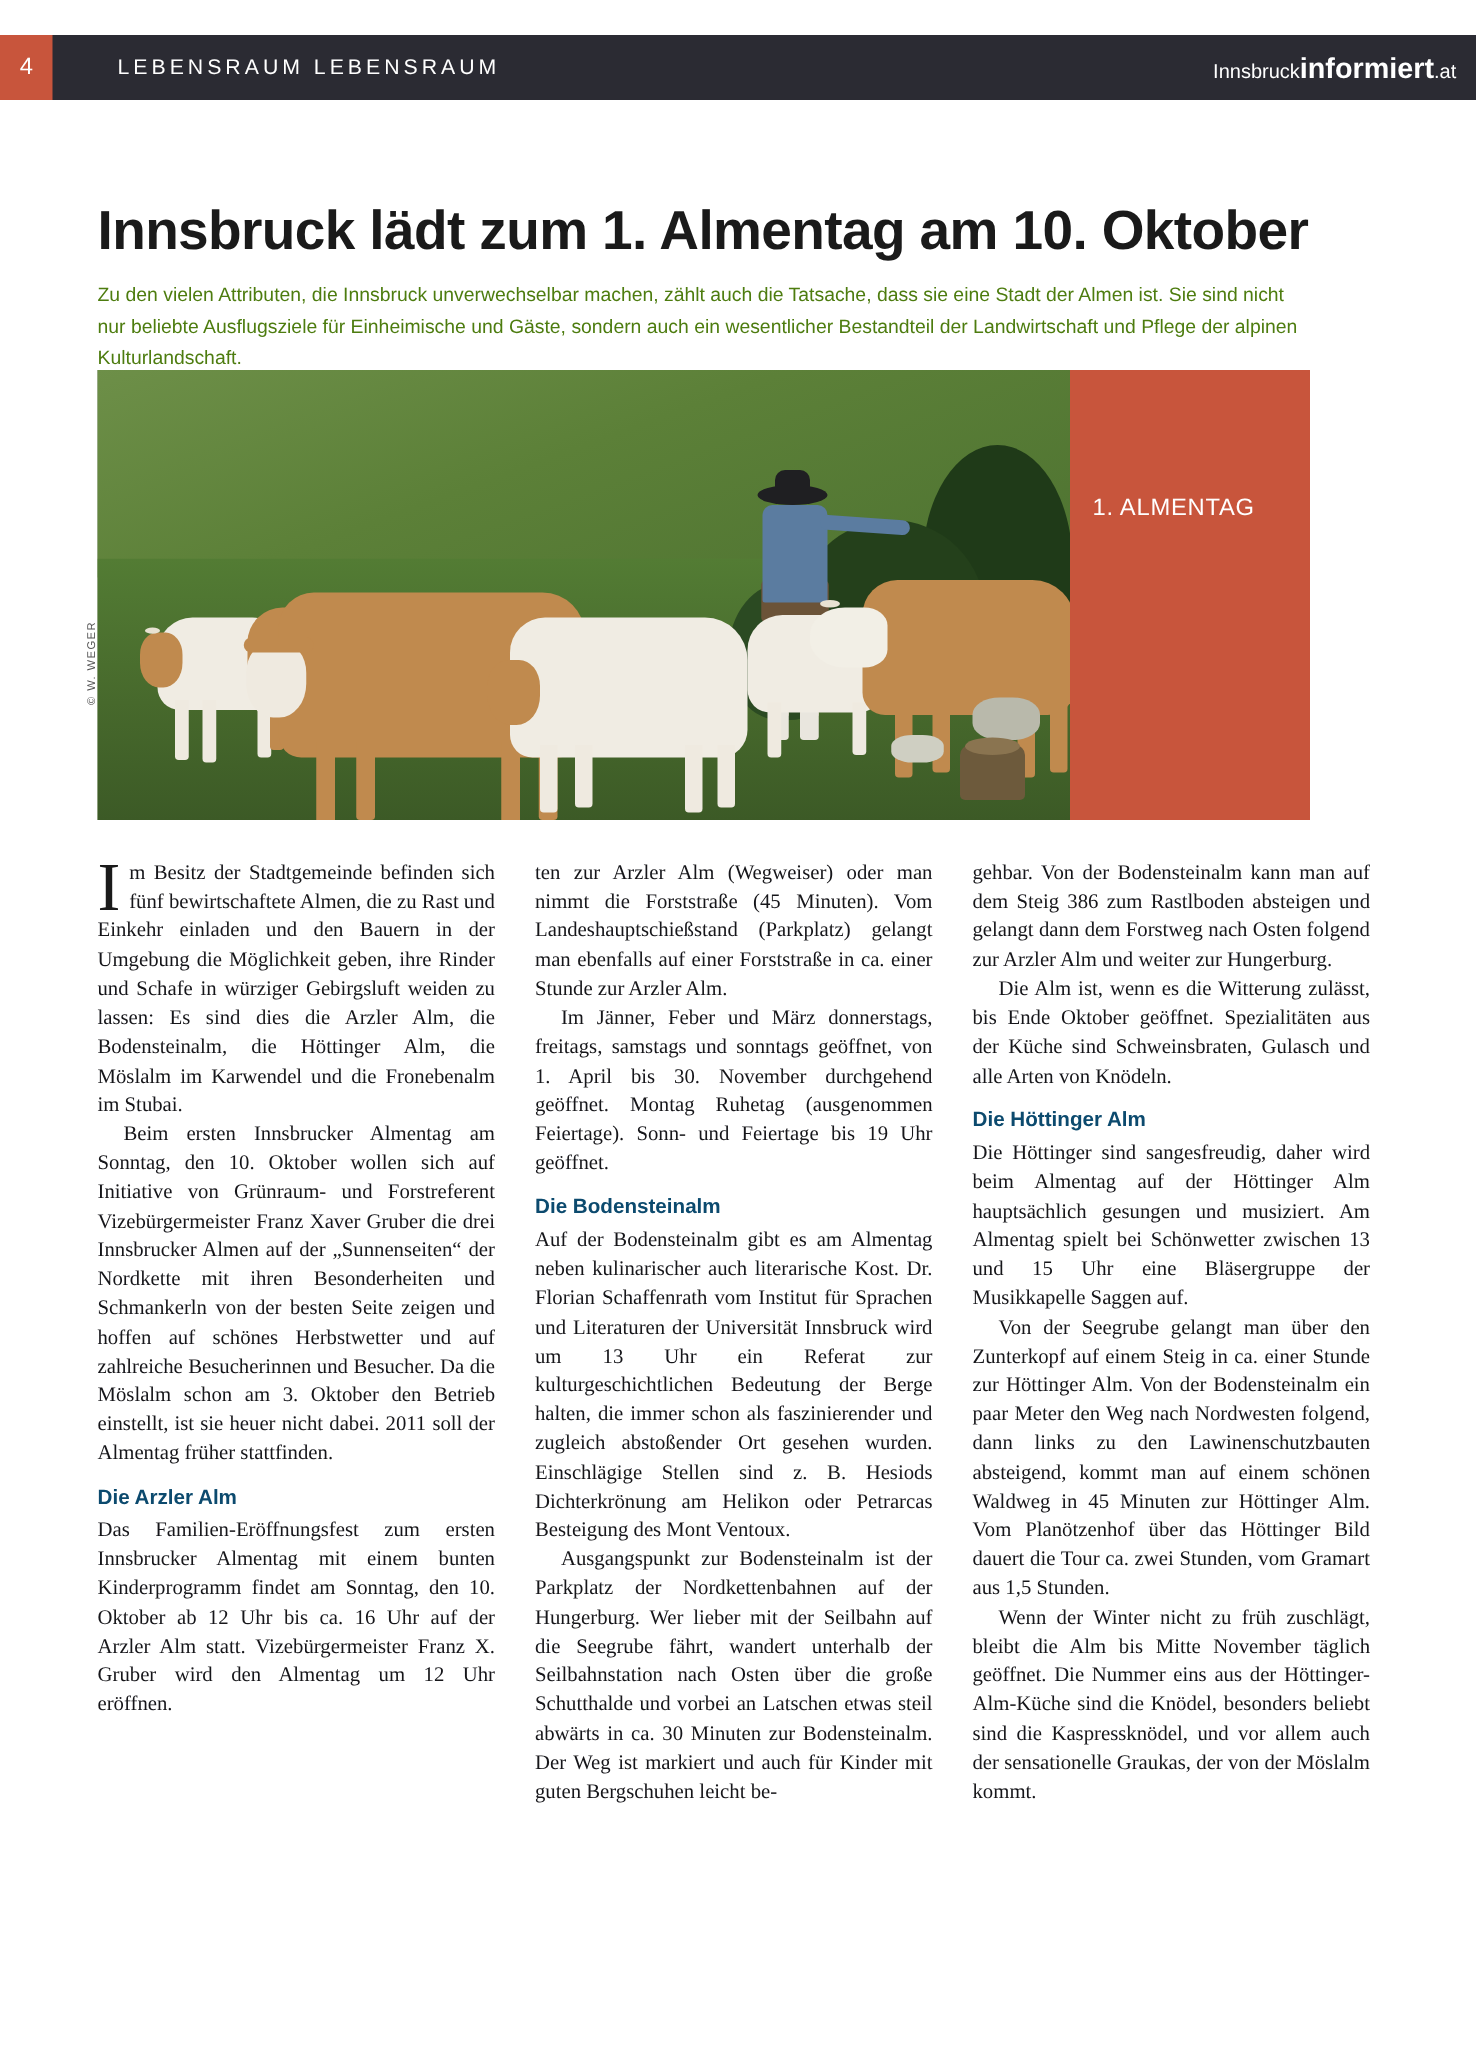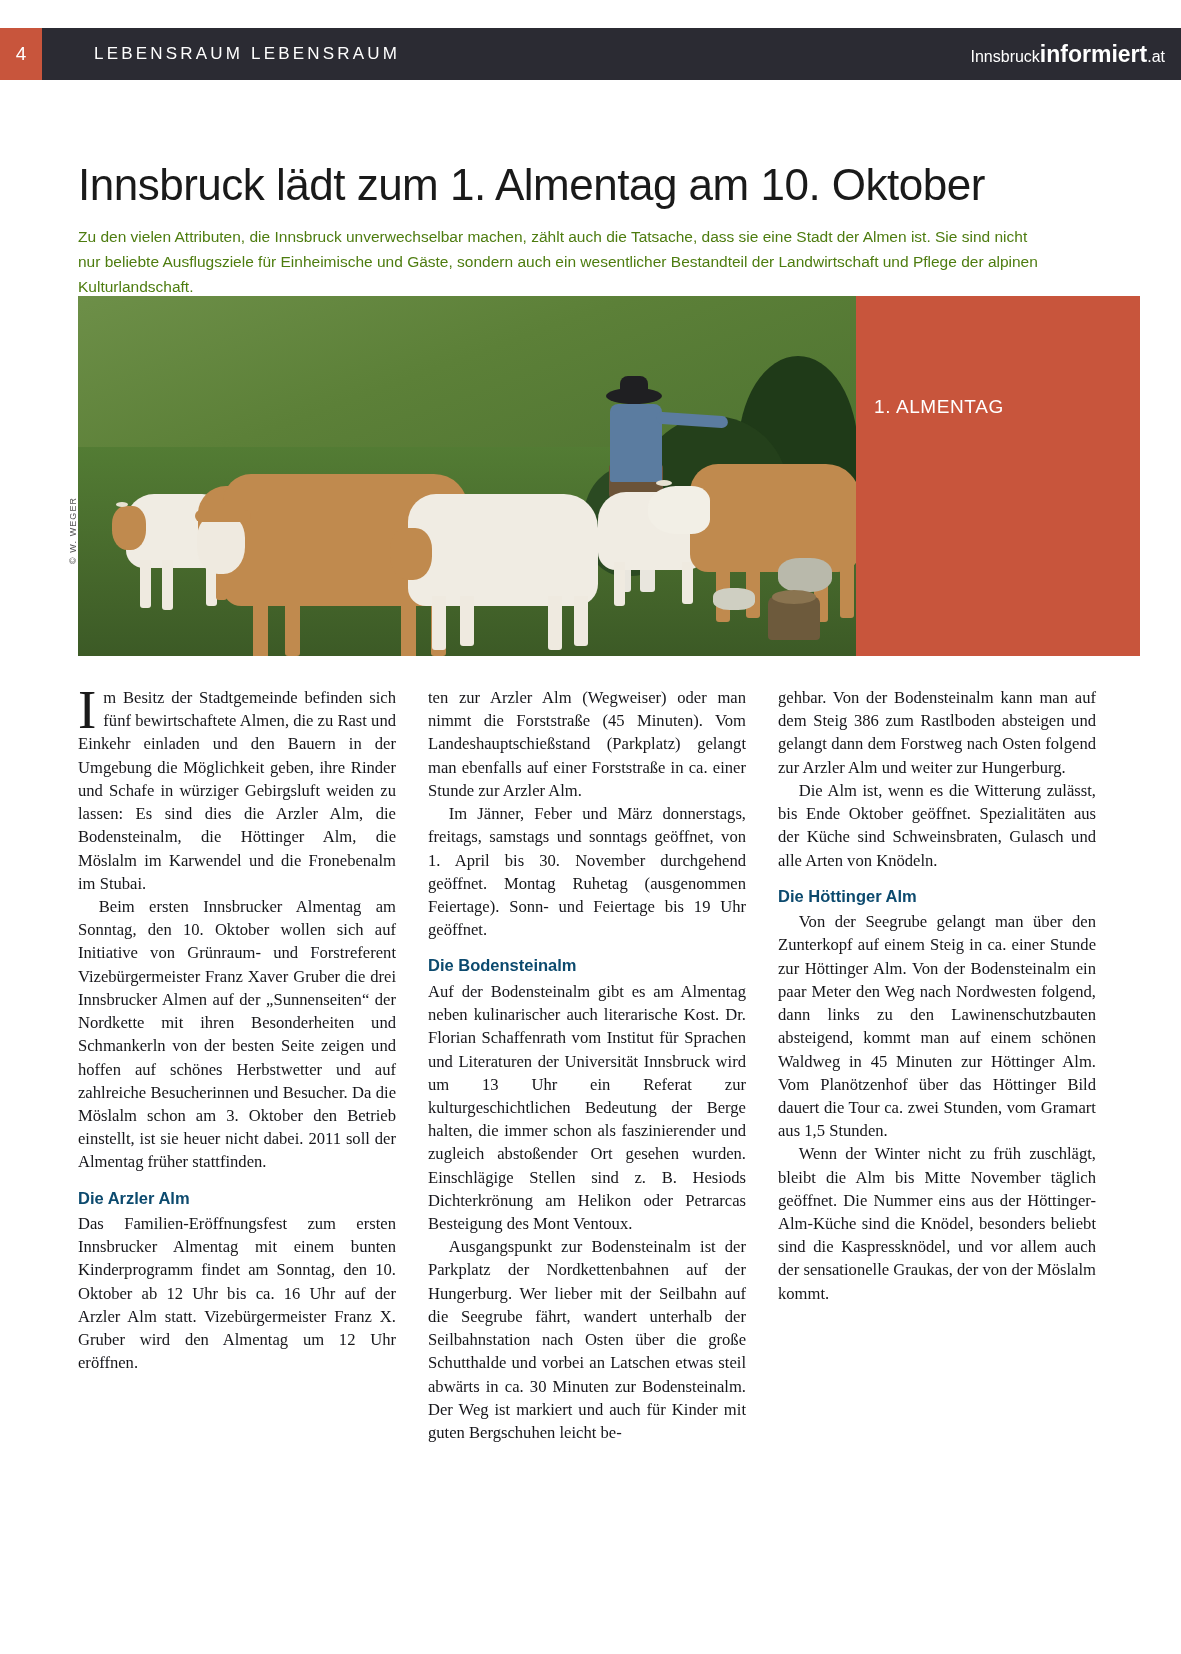--- a/index.html
+++ b/index.html
@@ -64,21 +64,21 @@
     font-size: 16px;
   }
 
   
   .title {
     position: absolute;
     top: 132px;
     left: 78px;
     width: 1020px;
     font-size: 44px;
-    font-weight: normal;
+    font-weight: bold;
     color: #1a1a1a;
     letter-spacing: -0.5px;
     line-height: 1.1;
   }
   .lead {
     position: absolute;
     top: 208px;
     left: 78px;
     width: 975px;
     font-size: 15.5px;
@@ -196,21 +196,21 @@
     letter-spacing: 1.1px;
     color: #555;
     white-space: nowrap;
   }
 
   
   .infobox {
     position: absolute;
     left: 778px;
     top: 0;
-    width: 284px;
+    width: 192px;
     height: 360px;
     background: #c8553c;
     color: #ffffff;
     box-sizing: border-box;
     padding: 0 18px;
   }
   .infobox-title {
     position: absolute;
     top: 100px;
     left: 18px;
@@ -370,17 +370,18 @@
     <p>Im Jänner, Feber und März donnerstags, freitags, samstags und sonntags geöffnet, von 1. April bis 30. November durchgehend geöffnet. Montag Ruhetag (ausgenommen Feiertage). Sonn- und Feiertage bis 19 Uhr geöffnet.</p>
     <h2 class="subhead">Die Bodensteinalm</h2>
     <p class="first">Auf der Bodensteinalm gibt es am Almentag neben kulinarischer auch literarische Kost. Dr. Florian Schaffenrath vom Institut für Sprachen und Literaturen der Universität Innsbruck wird um 13 Uhr ein Referat zur kulturgeschichtlichen Bedeutung der Berge halten, die immer schon als faszinierender und zugleich abstoßender Ort gesehen wurden. Einschlägige Stellen sind z. B. Hesiods Dichterkrönung am Helikon oder Petrarcas Besteigung des Mont Ventoux.</p>
     <p>Ausgangspunkt zur Bodensteinalm ist der Parkplatz der Nordkettenbahnen auf der Hungerburg. Wer lieber mit der Seilbahn auf die Seegrube fährt, wandert unterhalb der Seilbahnstation nach Osten über die große Schutthalde und vorbei an Latschen etwas steil abwärts in ca. 30 Minuten zur Bodensteinalm. Der Weg ist markiert und auch für Kinder mit guten Bergschuhen leicht be-</p>
   </div>
 
   <div class="col">
     <p class="first">gehbar. Von der Bodensteinalm kann man auf dem Steig 386 zum Rastlboden absteigen und gelangt dann dem Forstweg nach Osten folgend zur Arzler Alm und weiter zur Hungerburg.</p>
     <p>Die Alm ist, wenn es die Witterung zulässt, bis Ende Oktober geöffnet. Spezialitäten aus der Küche sind Schweinsbraten, Gulasch und alle Arten von Knödeln.</p>
     <h2 class="subhead">Die Höttinger Alm</h2>
+    <p class="first">Die Höttinger sind sangesfreudig, daher wird beim Almentag auf der Höttinger Alm hauptsächlich gesungen und musiziert. Am Almentag spielt bei Schönwetter zwischen 13 und 15 Uhr eine Bläsergruppe der Musikkapelle Saggen auf.</p>
     <p>Von der Seegrube gelangt man über den Zunterkopf auf einem Steig in ca. einer Stunde zur Höttinger Alm. Von der Bodensteinalm ein paar Meter den Weg nach Nordwesten folgend, dann links zu den Lawinenschutzbauten absteigend, kommt man auf einem schönen Waldweg in 45 Minuten zur Höttinger Alm. Vom Planötzenhof über das Höttinger Bild dauert die Tour ca. zwei Stunden, vom Gramart aus 1,5 Stunden.</p>
     <p>Wenn der Winter nicht zu früh zuschlägt, bleibt die Alm bis Mitte November täglich geöffnet. Die Nummer eins aus der Höttinger-Alm-Küche sind die Knödel, besonders beliebt sind die Kaspressknödel, und vor allem auch der sensationelle Graukas, der von der Möslalm kommt.</p>
   </div>
 
 </div>
 
 </body></html>

